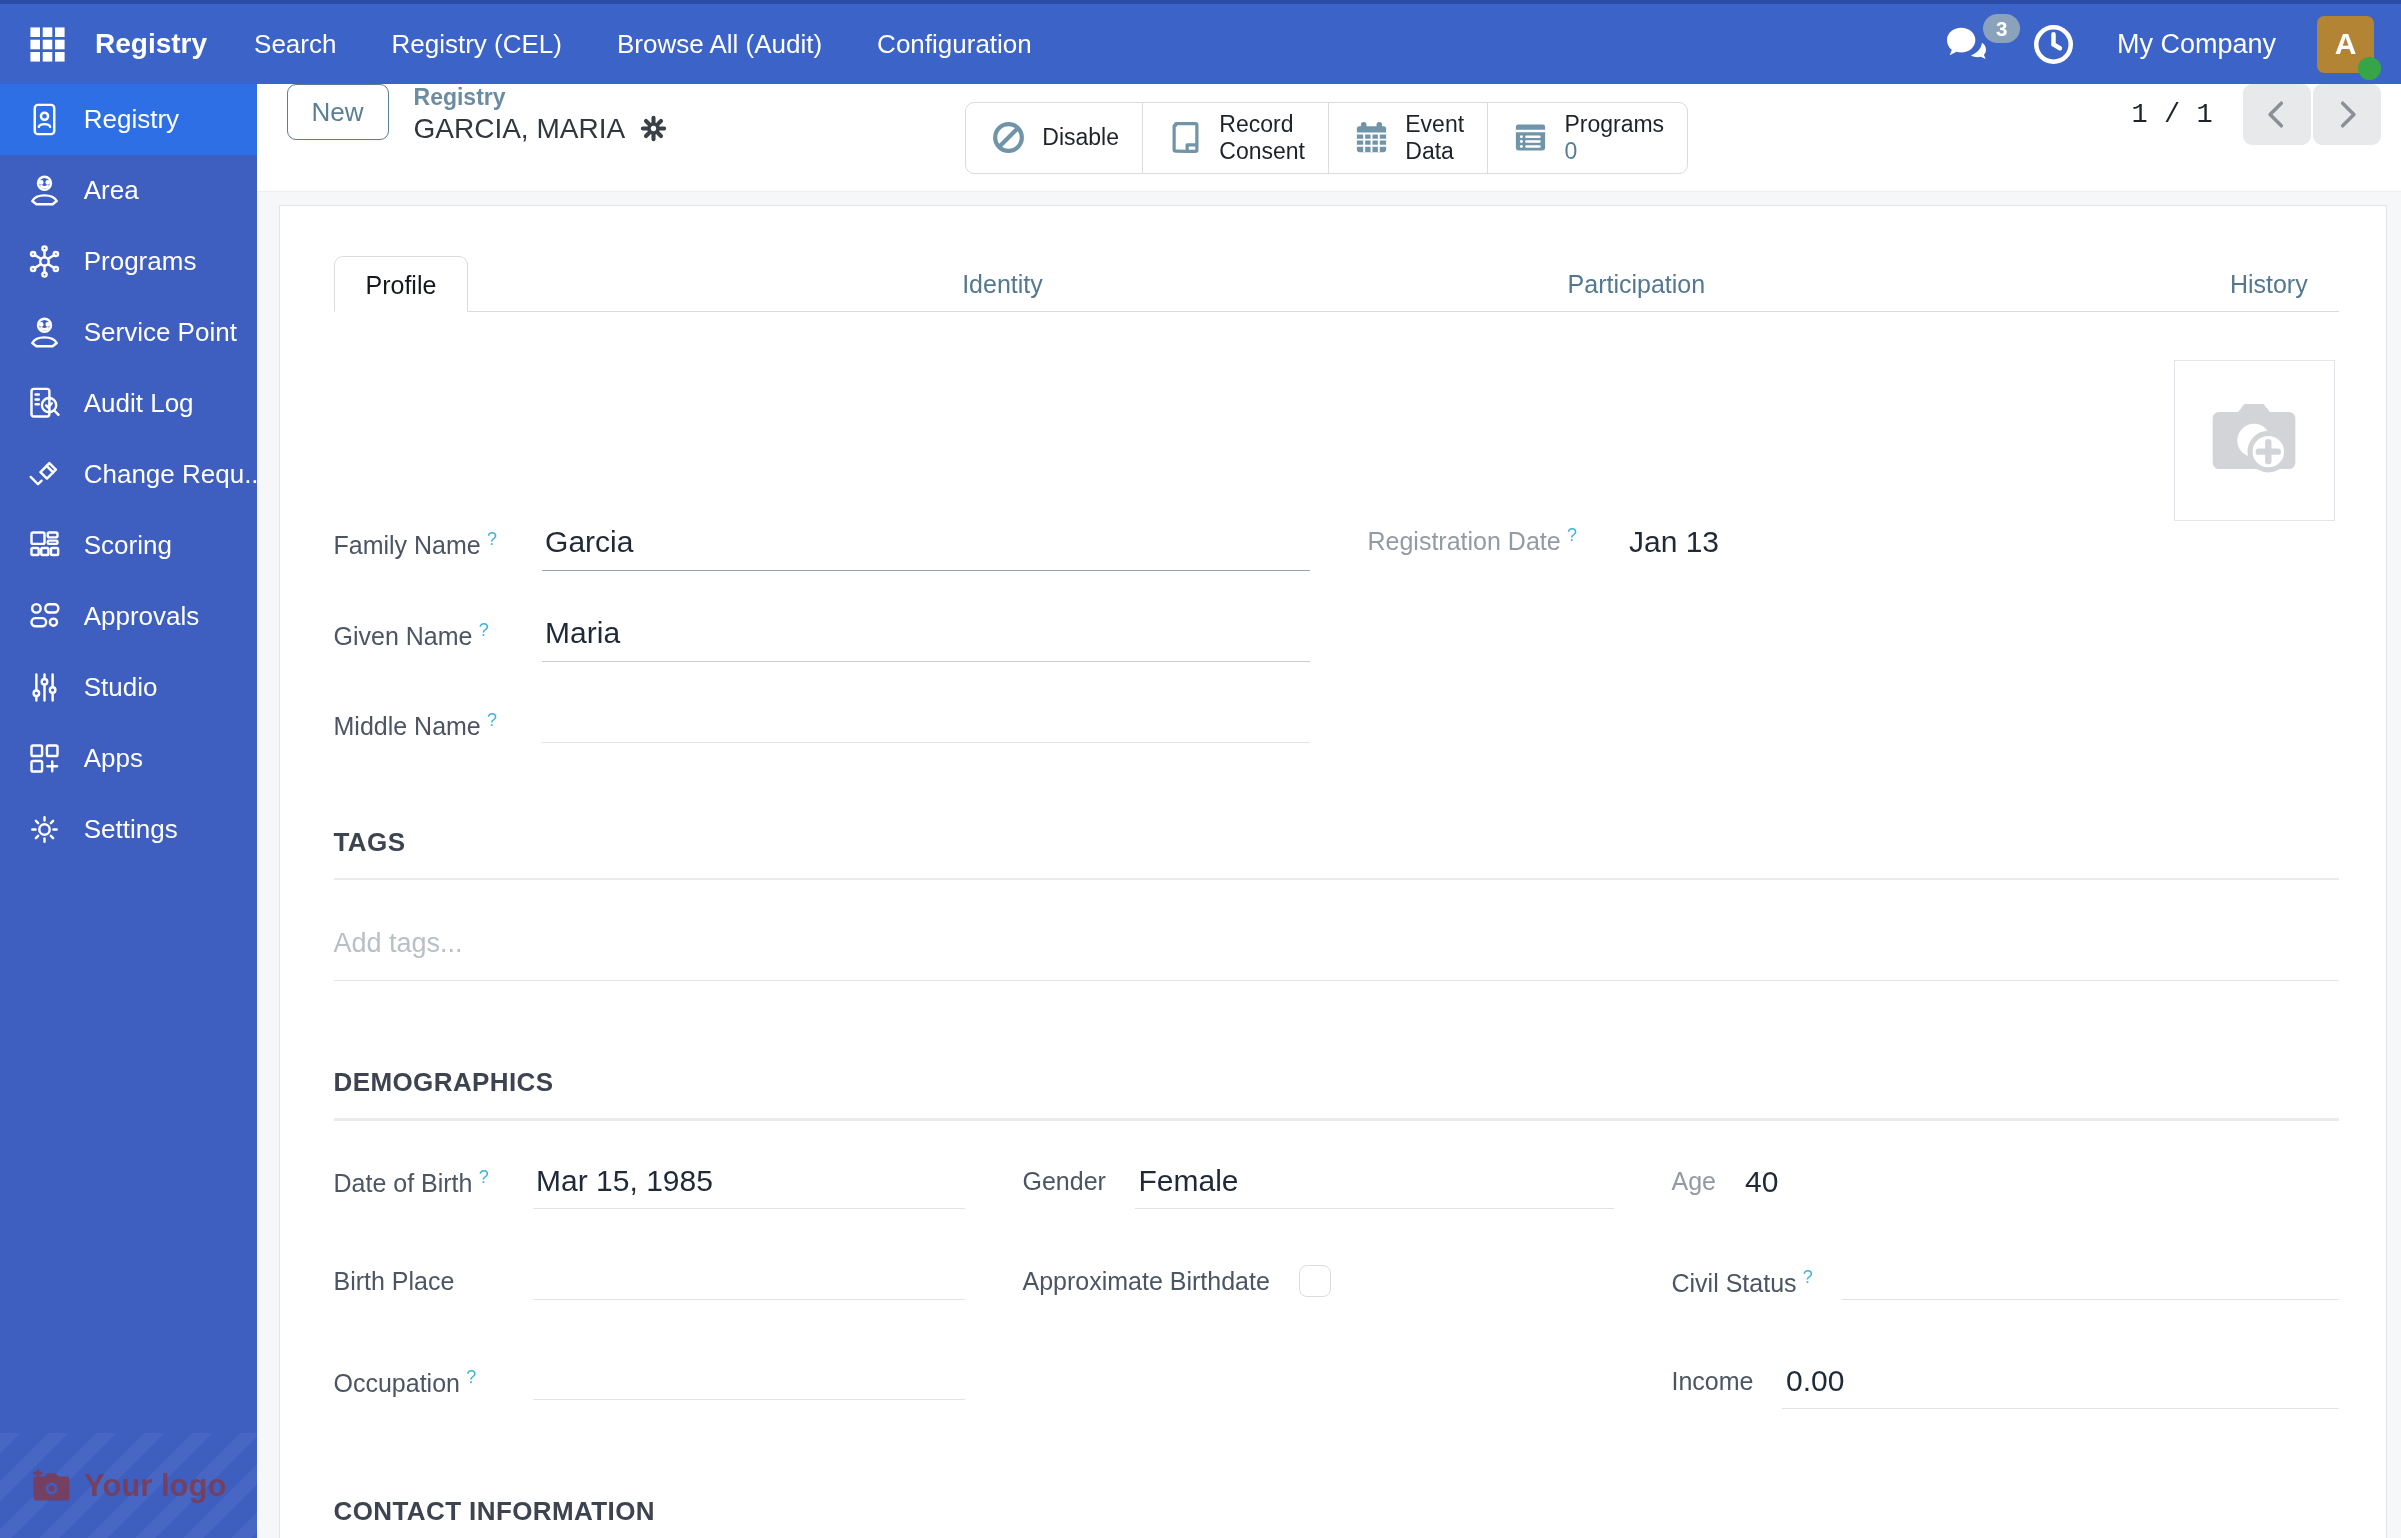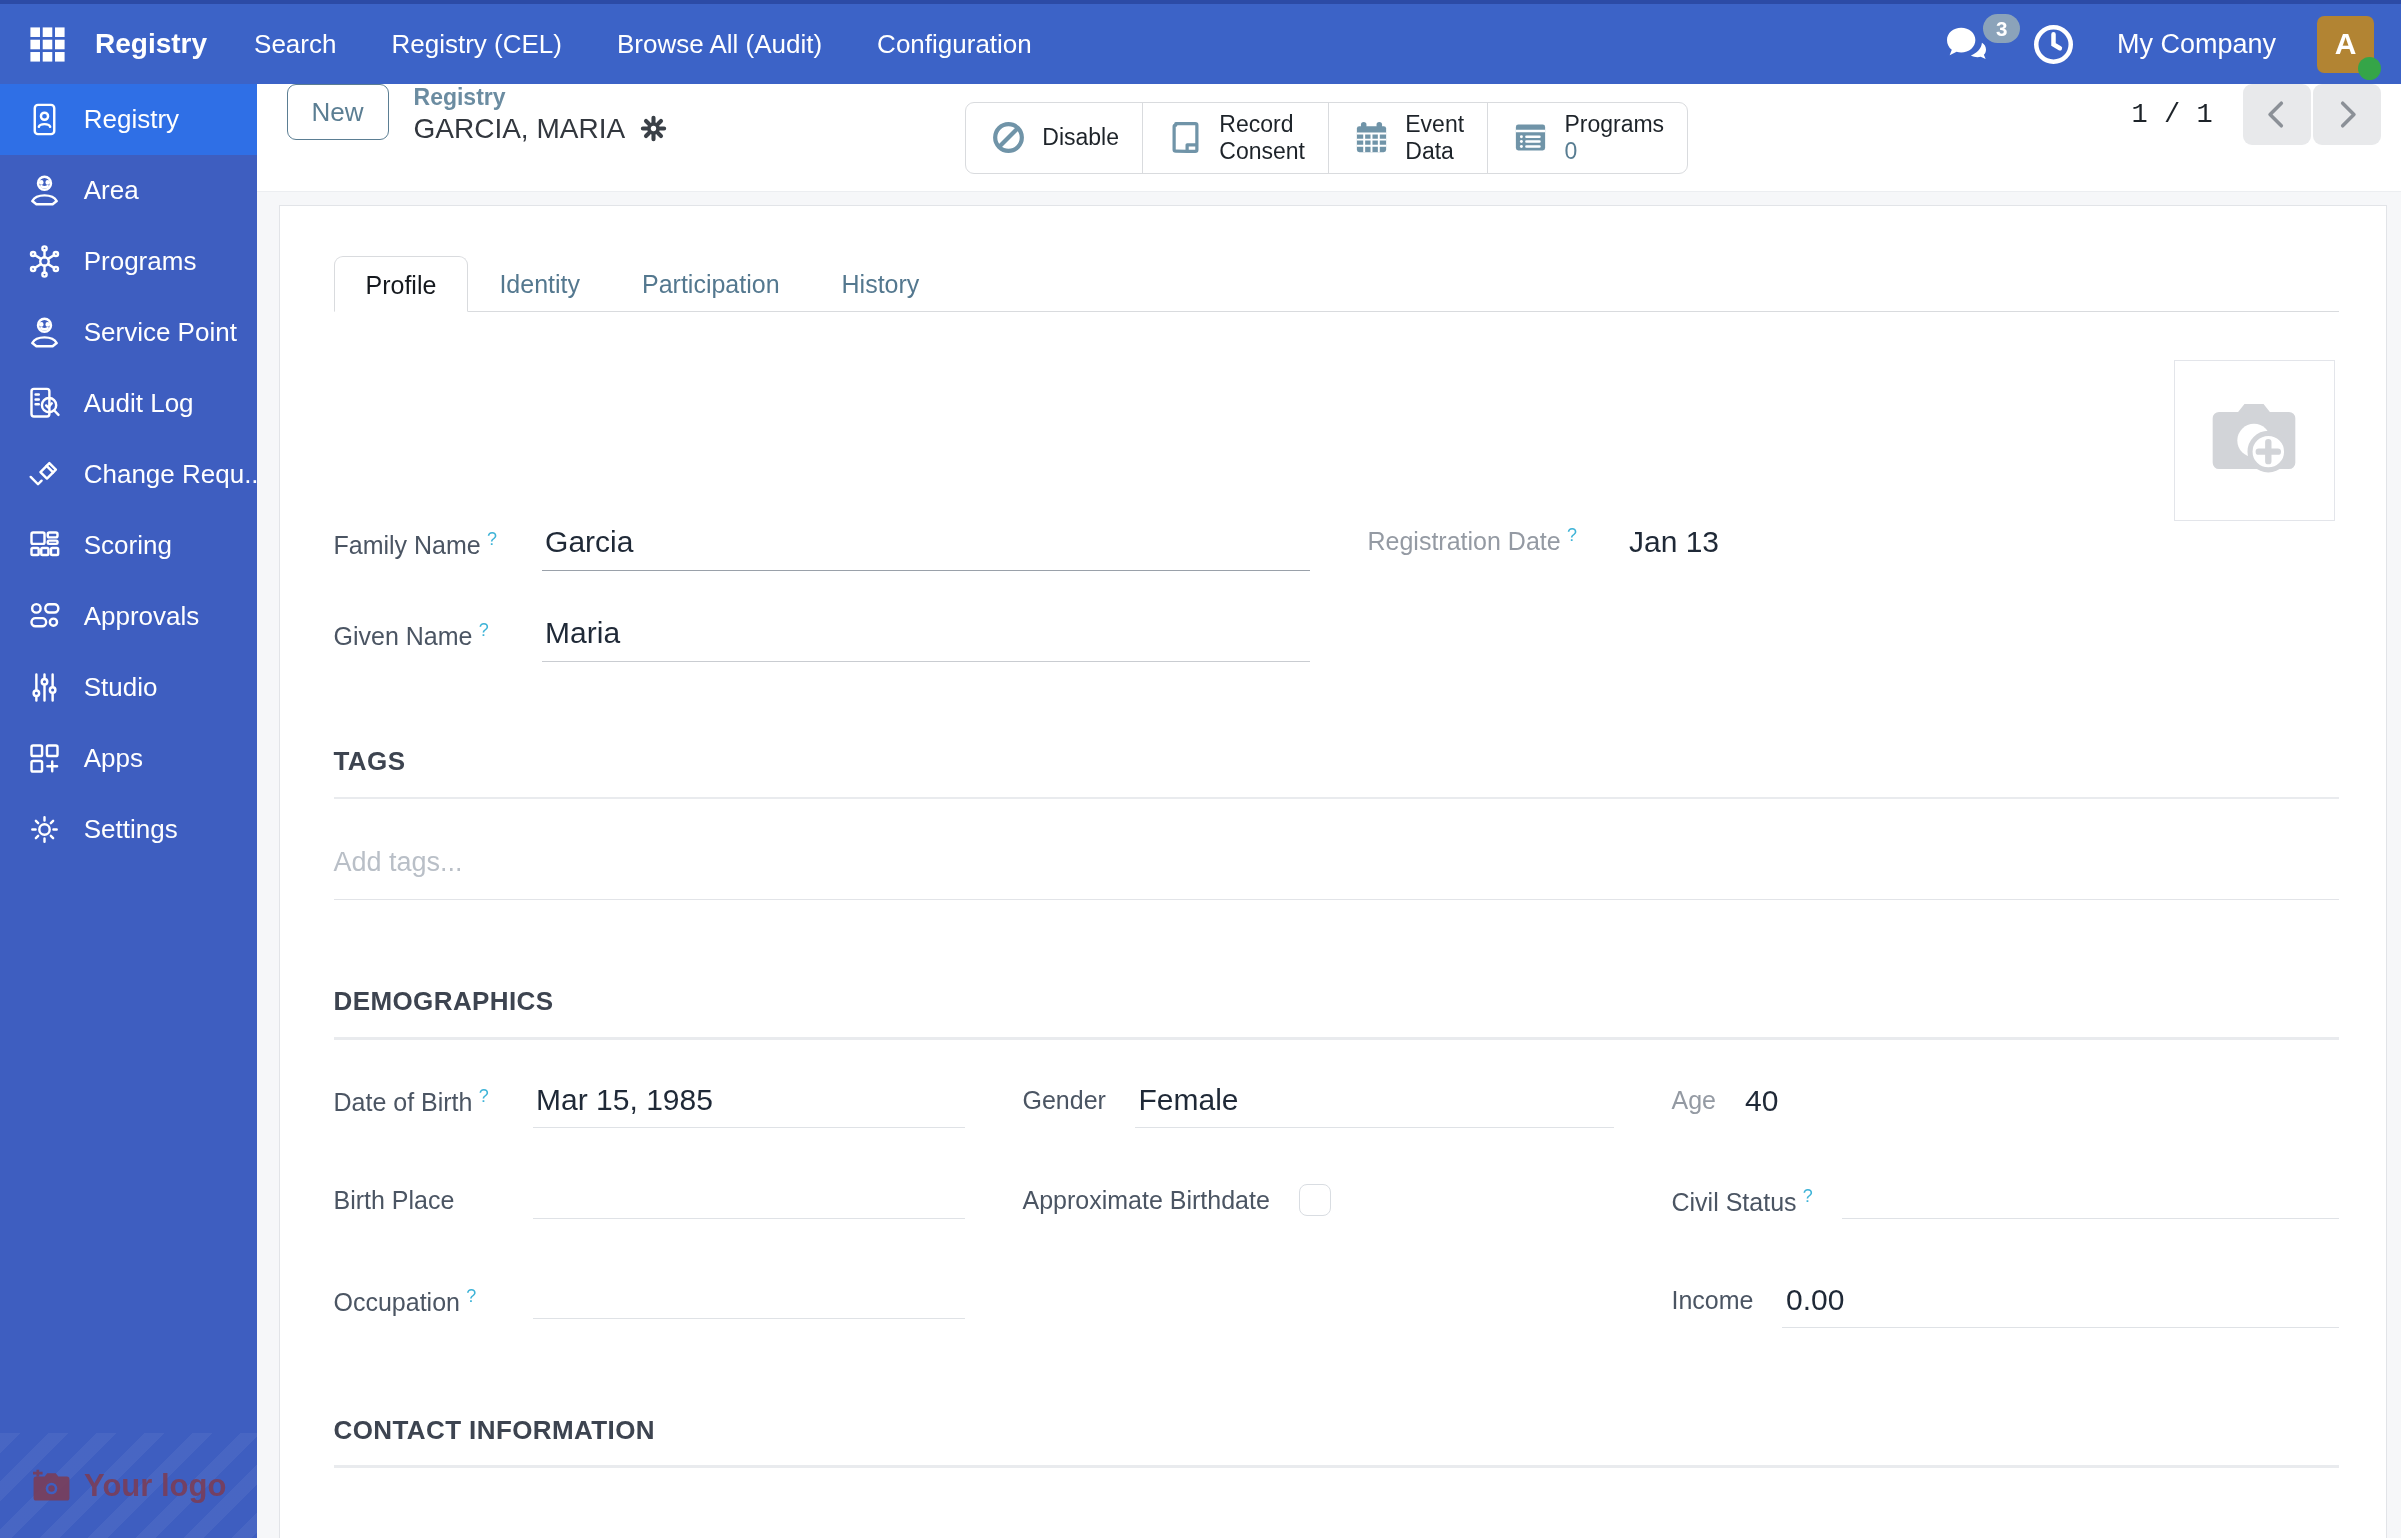--- a/index.html
+++ b/index.html
@@ -65,21 +65,21 @@
   .pager-text { font-size:27px; color:#1d2329; }
   .pager-btns { display:flex; gap:2.7px; }
   .pager-btn { width:68px; height:61px; background:#e8e9eb; border-radius:9px;
                display:flex; align-items:center; justify-content:center; cursor:pointer; }
 
   .content { flex:1; background:#f6f7f9; padding:13.4px 14.3px 0 21.5px; overflow:hidden; }
   .sheet { background:#fff; border:0.9px solid #e2e4e8; border-bottom:none; height:100%;
            padding:50px 47px 0 54px; position:relative; }
 
   
-  .tabs { display:flex; border-bottom:0.9px solid #d9dbde; }
+  .tabs { display:flex; border-bottom:0.9px solid #d9dbde;justify-content:space-between; }
   .tab { padding:13.4px 31px 11.6px; font-size:25px; color:#54788f; cursor:pointer; }
   .tab.active { color:#15191e; border:0.9px solid #d9dbde; border-bottom:1.8px solid #fff;
                 margin-bottom:-0.9px; border-radius:9px 9px 0 0; }
 
   
   .photo-box { position:absolute; top:154px; right:51px; width:161px; height:161px;
                border:1.8px solid #e3e5ea; display:flex; align-items:center; justify-content:center;
                cursor:pointer; background:#fff; }
 
   
@@ -395,20 +395,24 @@
 
         <div class="names-group">
           <div class="name-row">
             <div class="lbl label"><span>Family Name</span><span class="help">?</span></div>
             <div class="input-line ul-dark value">Garcia</div>
           </div>
           <div class="name-row">
             <div class="lbl label"><span>Given Name</span><span class="help">?</span></div>
             <div class="input-line value">Maria</div>
           </div>
+          <div class="name-row">
+            <div class="lbl label"><span>Middle Name</span><span class="help">?</span></div>
+            <div class="input-line ul-light value"></div>
+          </div>
 
           <div class="regdate-row">
             <div class="label muted"><span>Registration Date</span><span class="help">?</span></div>
             <div class="value">Jan 13</div>
           </div>
         </div>
 
         <div class="tags-section">
           <div class="section-h">TAGS</div>
           <div class="section-line"></div>

